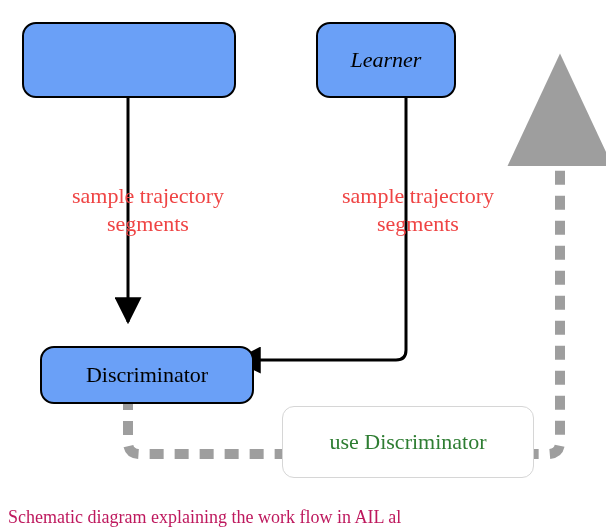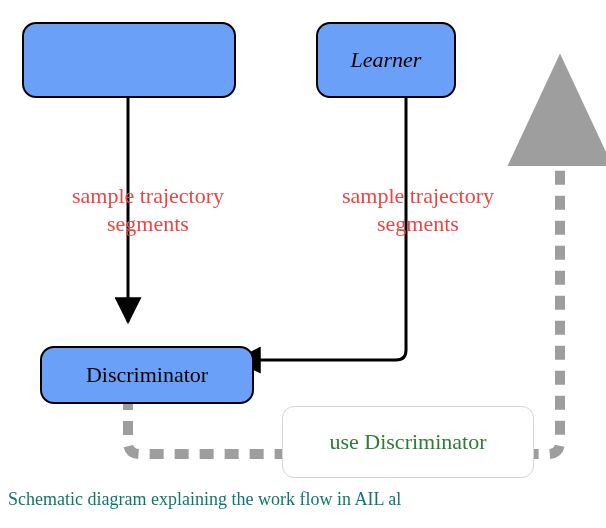--- a/index.html
+++ b/index.html
@@ -56,24 +56,24 @@
   .green { color: #2e7d32; }
   svg.edges {
     position: absolute;
     left: 0; top: 0;
     width: 606px; height: 528px;
     pointer-events: none;
   }
   .caption {
     position: absolute;
     left: 8px;
-    bottom: 18px;
+    bottom: 0;
     font-family: "Times New Roman", serif;
     font-size: 18px;
-    color: #0f766e;
+    color: #be185d;
     white-space: nowrap;
     overflow: hidden;
   }
 </style>
 </head>
 <body>
 
 <div class="canvas">
 
   <svg class="edges" viewBox="0 0 606 528">

